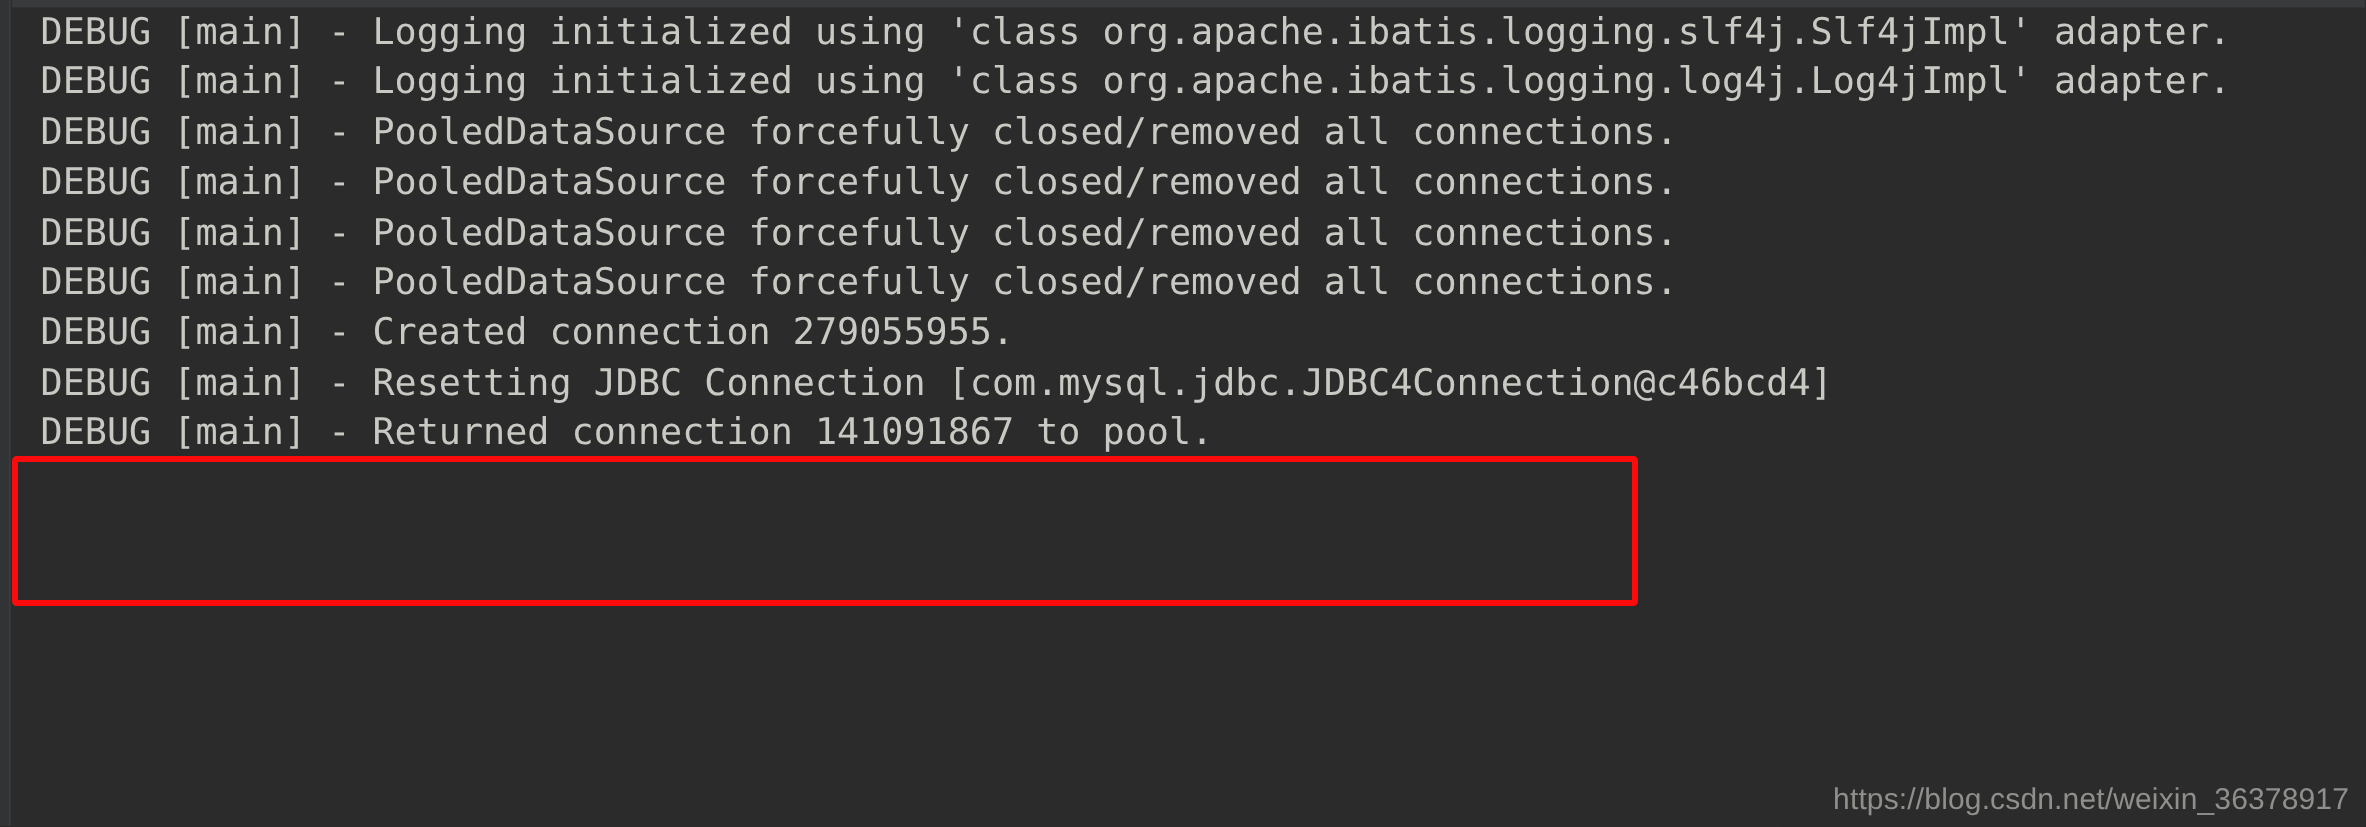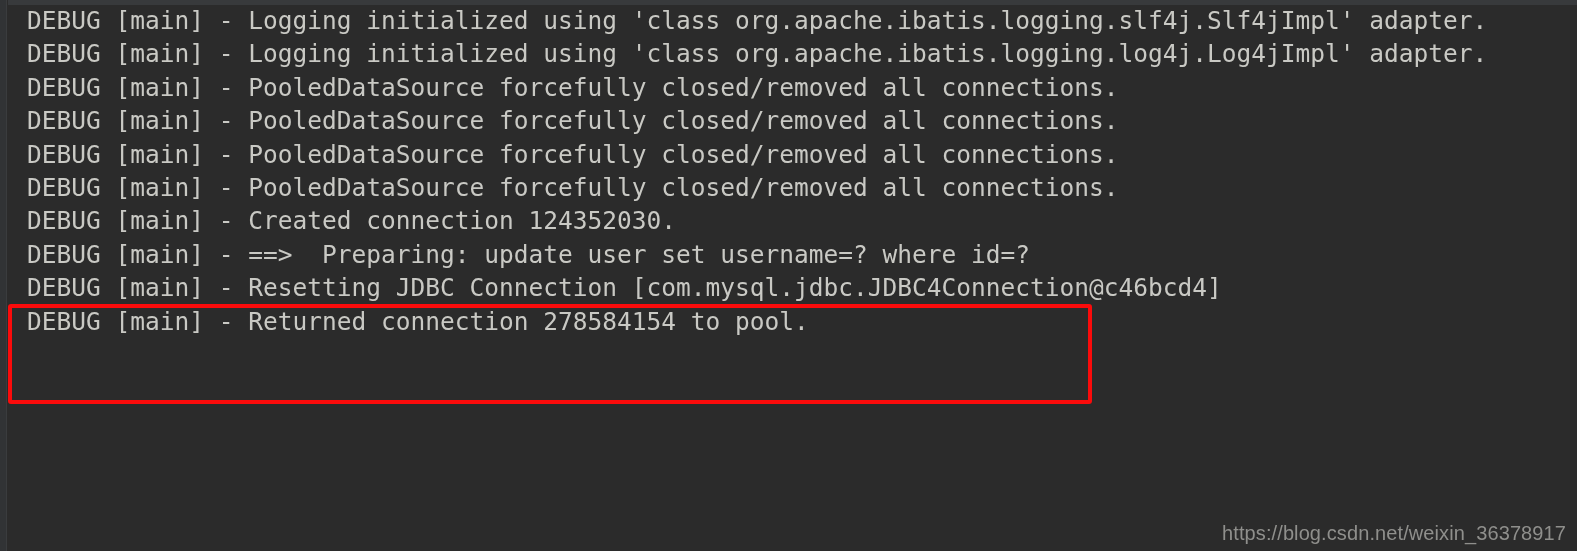--- a/index.html
+++ b/index.html
@@ -84,23 +84,22 @@
   <div id="left-gutter"></div>
   <div id="top-clip-strip"></div>
 
   <div id="log-lines">
     <div class="log-line">DEBUG [main] - Logging initialized using 'class org.apache.ibatis.logging.slf4j.Slf4jImpl' adapter.</div>
     <div class="log-line">DEBUG [main] - Logging initialized using 'class org.apache.ibatis.logging.log4j.Log4jImpl' adapter.</div>
     <div class="log-line">DEBUG [main] - PooledDataSource forcefully closed/removed all connections.</div>
     <div class="log-line">DEBUG [main] - PooledDataSource forcefully closed/removed all connections.</div>
     <div class="log-line">DEBUG [main] - PooledDataSource forcefully closed/removed all connections.</div>
     <div class="log-line">DEBUG [main] - PooledDataSource forcefully closed/removed all connections.</div>
-    <div class="log-line">DEBUG [main] - Created connection 124352030.</div>
-    <div class="log-line">DEBUG [main] - ==&gt;  Preparing: update user set username=? where id=?</div>
+    <div class="log-line">DEBUG [main] - Created connection 279055955.</div>
     <div class="log-line">DEBUG [main] - Resetting JDBC Connection [com.mysql.jdbc.JDBC4Connection@c46bcd4]</div>
-    <div class="log-line">DEBUG [main] - Returned connection 278584154 to pool.</div>
+    <div class="log-line">DEBUG [main] - Returned connection 141091867 to pool.</div>
   </div>
 
   <div id="highlight-box"></div>
 
   <div id="watermark">https://blog.csdn.net/weixin_36378917</div>
 
 </div>
 
 </body></html>

